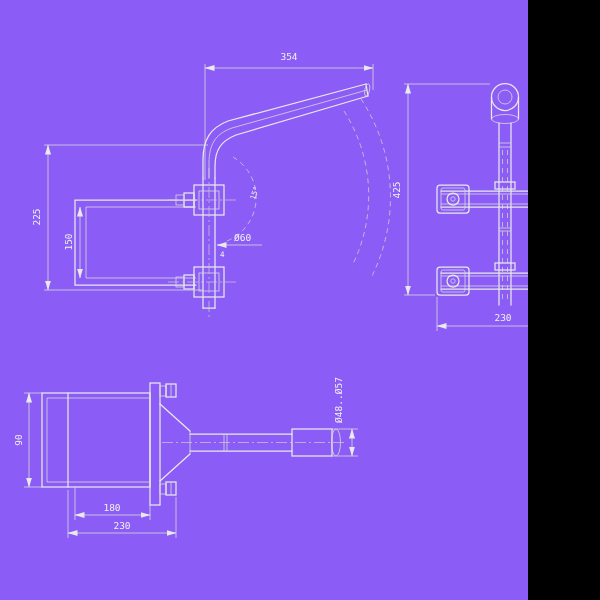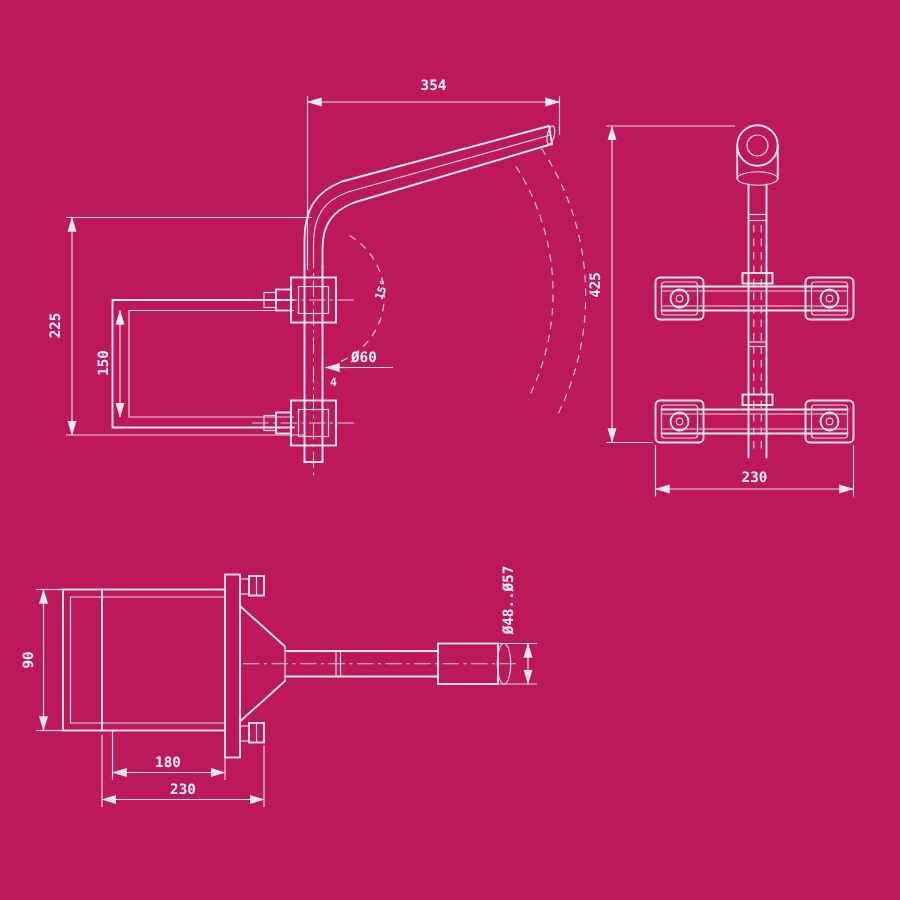--- a/index.html
+++ b/index.html
@@ -1,17 +1,17 @@
 <!DOCTYPE html>
 <html><head>
 <meta charset="utf-8">
 <style>
   html,body{margin:0;padding:0;background:#000;}
-  .stage{position:relative;width:600px;height:600px;background:#be185d;overflow:hidden;
-         font-family:"DejaVu Sans Mono","Liberation Mono",monospace;font-weight:bold;}
+  .stage{position:relative;width:528px;height:600px;background:#8b5cf6;overflow:hidden;
+         font-family:"DejaVu Sans Mono","Liberation Mono",monospace;}
   svg{position:absolute;left:0;top:0;}
   svg text{fill:#f2f2f2;font-family:"DejaVu Sans Mono","Liberation Mono",monospace;font-size:9.5px;}
   svg text.small{font-size:7.5px;}
   .geo{stroke:#e9e9e9;stroke-width:1.25;fill:none;stroke-linecap:round;}
   .thin{stroke:#d9d9d9;stroke-width:0.8;fill:none;}
   .dim{stroke:#d9d9d9;stroke-width:0.8;fill:none;}
   .center{stroke:#cfcfcf;stroke-width:0.7;fill:none;stroke-dasharray:11 3 2 3;}
   .hidden{stroke:#cfcfcf;stroke-width:0.8;fill:none;stroke-dasharray:5 4;}
 </style>
 </head>

